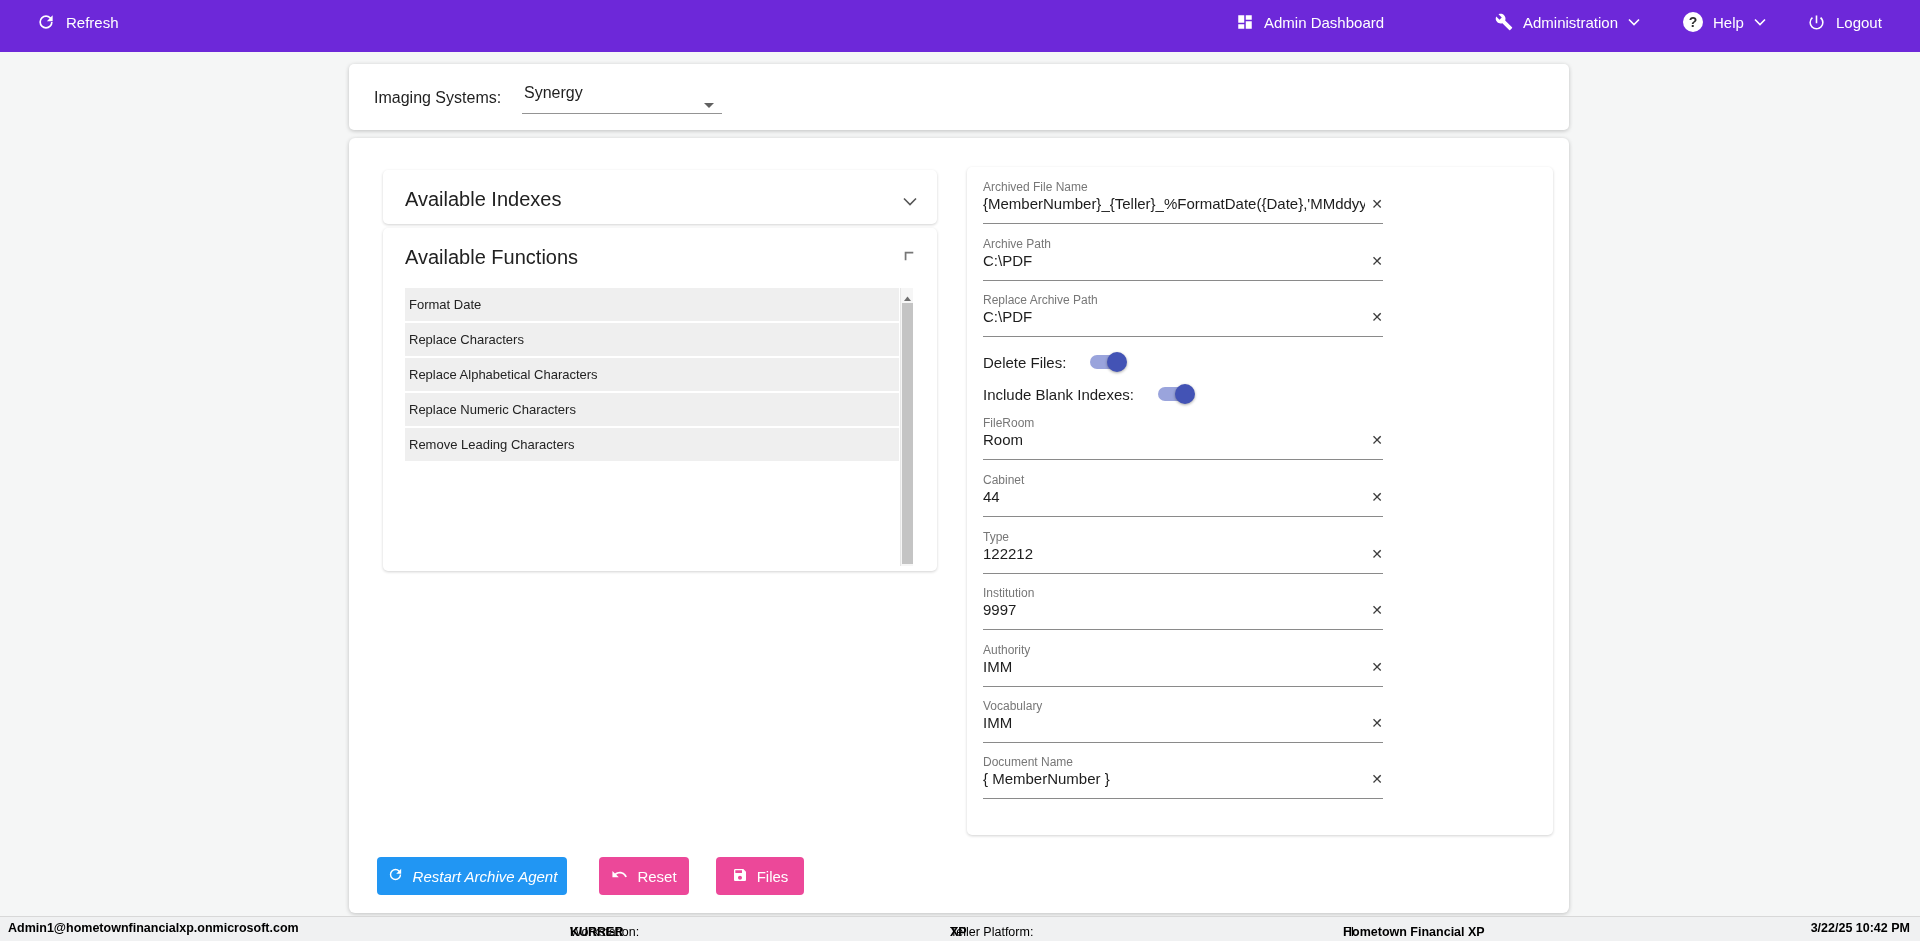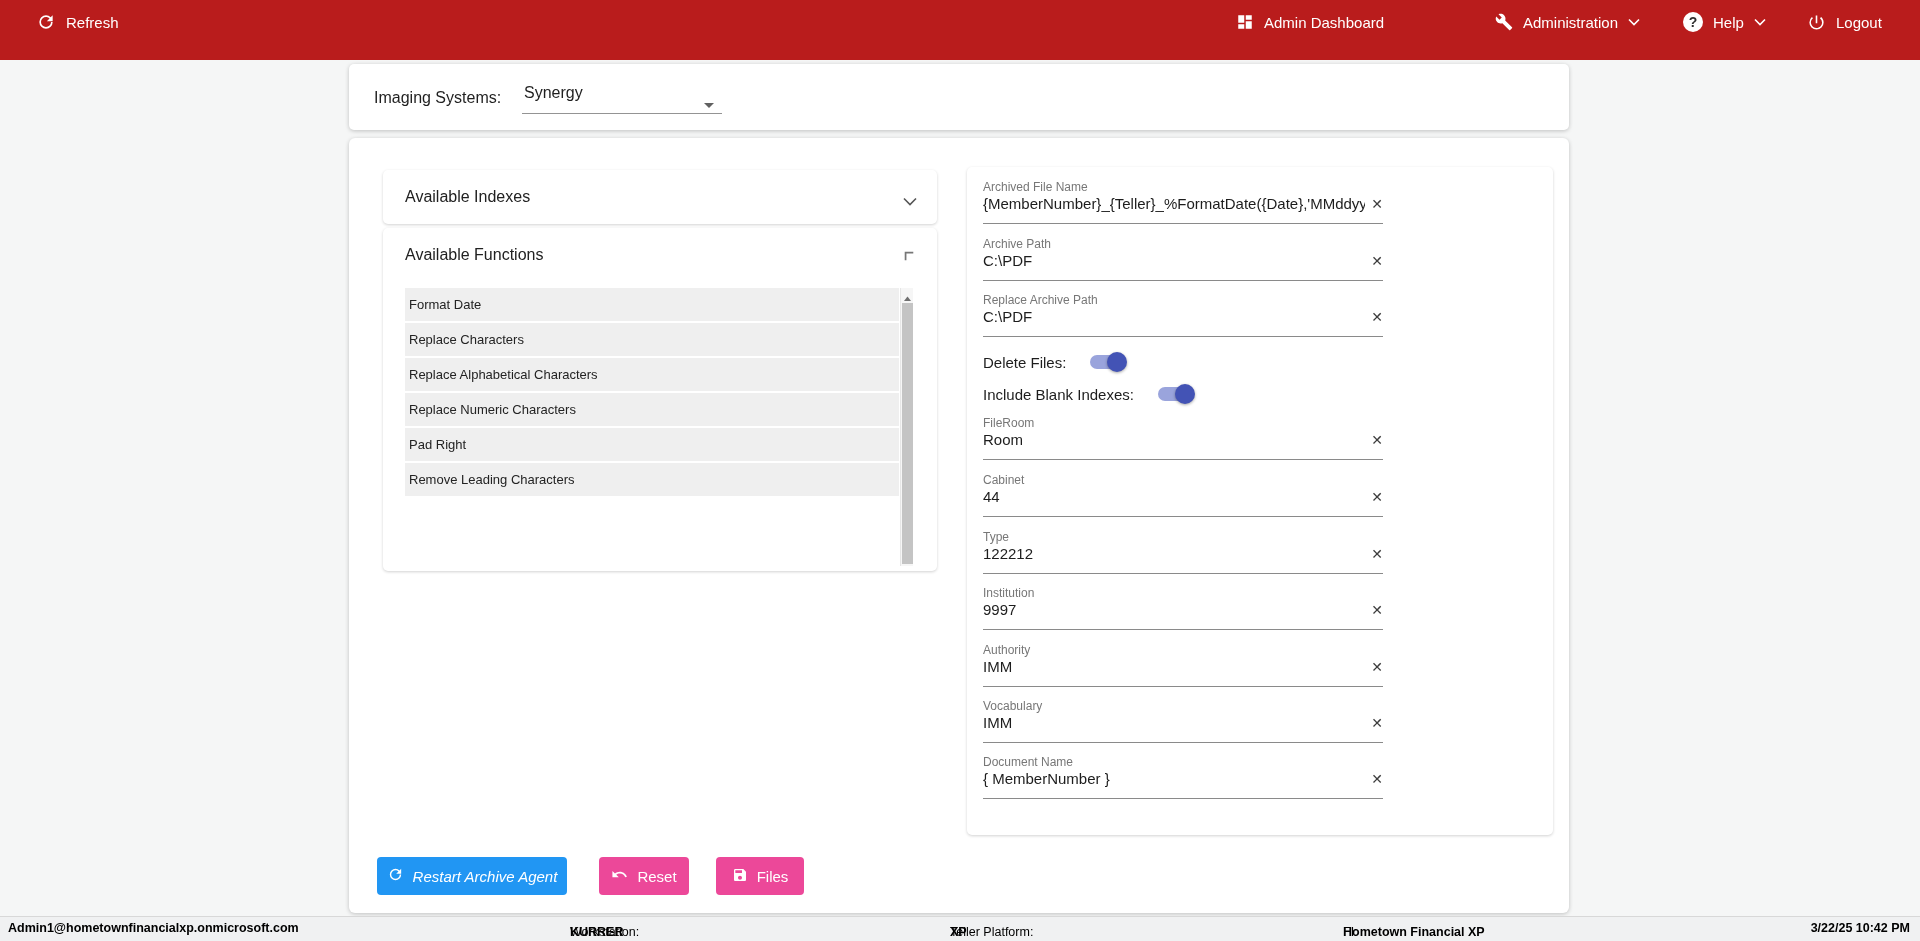--- a/index.html
+++ b/index.html
@@ -1,38 +1,38 @@
 <!DOCTYPE html>
 <html><head>
 <meta charset="utf-8">
 <style>
   * { margin:0; padding:0; box-sizing:border-box; }
   body { font-family:"Liberation Sans", sans-serif; background:#f5f6f6; }
   .screen { position:relative; width:1920px; height:941px; background:#f5f6f6; overflow:hidden; }
 
   
-  .topbar { position:absolute; left:0; top:0; width:1920px; height:60px; background:#b91c1c; color:#fff; }
+  .topbar { position:absolute; left:0; top:0; width:1920px; height:52px; background:#6d28d9; color:#fff; }
   .tb-item { position:absolute; top:0; height:44px; display:flex; align-items:center; gap:10px;
              font-size:15px; color:#fff; cursor:pointer; white-space:nowrap; }
   .tb-item svg { display:block; }
   .help-circle { width:20px; height:20px; border-radius:50%; background:#fff; color:#2e2e2e;
                  font-weight:bold; font-size:14px; display:flex; align-items:center; justify-content:center; }
 
   
   .card { position:absolute; background:#fff; border-radius:5px; box-shadow:0 1px 4px rgba(0,0,0,.22); }
 
   
   .imaging-label { position:absolute; left:25px; top:25px; font-size:16px; color:#1f1f1f; }
   .select { position:absolute; left:173px; top:14px; width:200px; height:36px;
             border-bottom:1px solid #949494; cursor:pointer; }
   .select .sel-value { position:absolute; left:2px; top:6px; font-size:16px; color:#1f1f1f; }
   .select .sel-caret { position:absolute; right:8px; top:16px; }
 
   
-  .panel-header { font-size:16px; color:#212121; }
+  .panel-header { font-size:20px; color:#212121; }
   .list-item { height:33px; line-height:33px; background:#efefef; margin-bottom:2px;
                font-size:13px; color:#232323; padding-left:4px; cursor:grab; }
 
   .scrollbar { position:absolute; top:0; right:0; bottom:0; width:13px; background:#f6f6f6;
                border-left:1px solid #e6e6e6; }
   .scroll-up { position:absolute; top:2px; left:2px; width:9px; height:9px; }
   .scroll-thumb { position:absolute; top:15px; bottom:2px; left:1px; width:11px; background:#c4c4c4; }
 
   
   .field { position:absolute; left:16px; width:400px; height:46px; border-bottom:1px solid #8a8a8a; }
@@ -148,21 +148,20 @@
             <path d="M3 12V3h9" stroke="#767676" stroke-width="2"></path>
           </svg>
       </span>
 
       <div style="position:absolute; left:22px; top:60px; width:508px; height:278px;">
         <div style="position:absolute; left:0; top:0; right:14px;">
           <div class="list-item">Format Date</div>
           <div class="list-item">Replace Characters</div>
           <div class="list-item">Replace Alphabetical Characters</div>
           <div class="list-item">Replace Numeric Characters</div>
-          <div class="list-item">Pad Right</div>
           <div class="list-item">Remove Leading Characters</div>
         </div>
         <div class="scrollbar">
           <span class="scroll-up">
             <svg width="9" height="9" viewBox="0 0 9 9" fill="#6f6f6f">
                 <path d="M4.5 1.5L8 6H1z"></path>
               </svg>
           </span>
           <div class="scroll-thumb"></div>
         </div>

